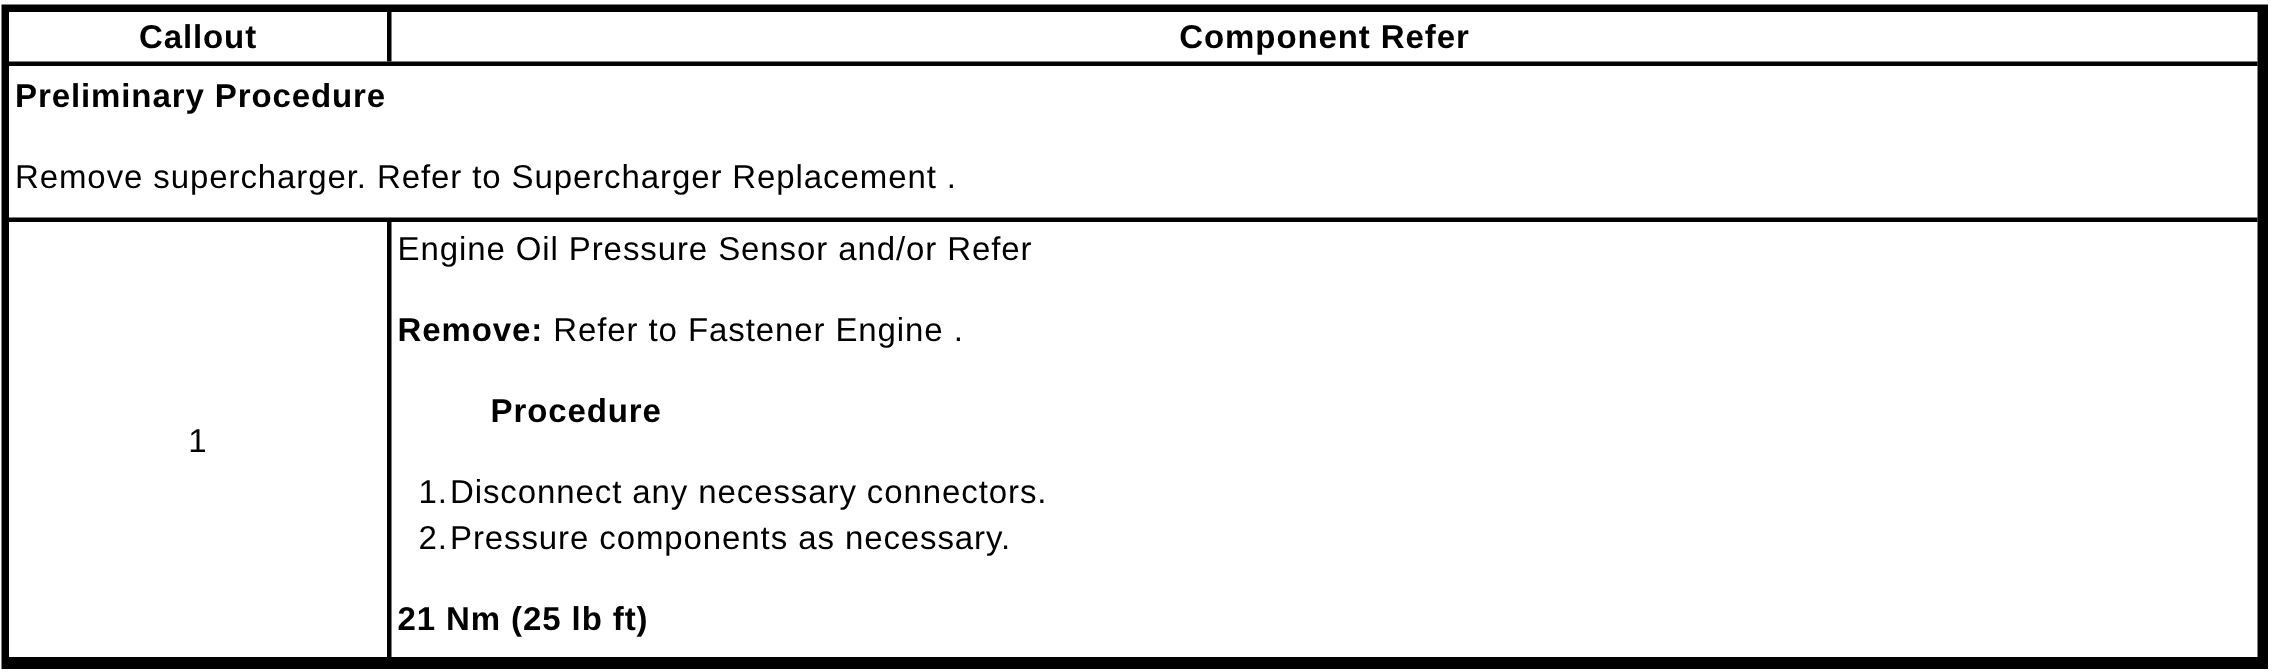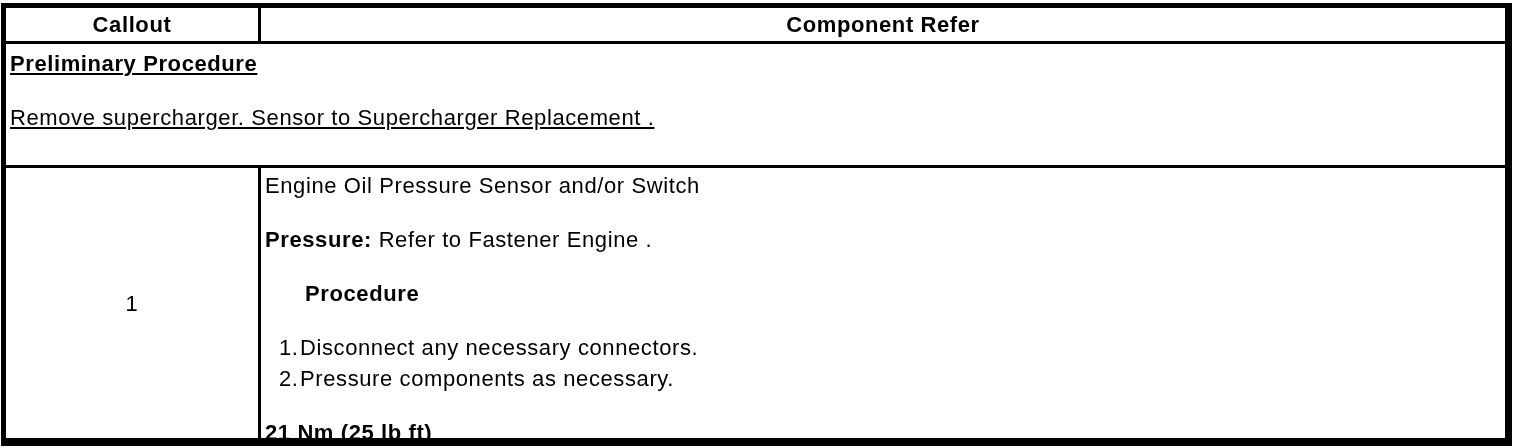--- a/index.html
+++ b/index.html
@@ -44,73 +44,72 @@
     border-right: 3px solid #000000;
   }
   .col-right { flex: 1; }
   .header-cell {
     display: flex;
     align-items: center;
     justify-content: center;
     font-weight: bold;
   }
   .row-preliminary {
-    height: 124px;
+    height: 104px;
     border-bottom: 3px solid #000000;
     flex: none;
     padding: 4px 8px 0 4px;
     overflow: hidden;
-    text-decoration: underline;
   }
   .row-body {
     flex: 1;
     display: flex;
     overflow: hidden;
   }
   .callout-cell {
     display: flex;
     align-items: center;
     justify-content: center;
   }
   .content-cell {
     padding: 2px 8px 0 4px;
     overflow: hidden;
   }
   p { margin: 0; }
   .bold { font-weight: bold; }
   .mt { margin-top: 23px; }
-  .procedure-heading { margin-left: 40px; }
+  .procedure-heading { margin-left: 62px; }
   .step { display: flex; }
   .step-num {
     margin-left: 14px;
     width: 21px;
     flex: none;
   }
 </style>
 </head>
 <body>
 
 <div class="page">
   <div class="doc-table">
 
     <div class="row row-header">
       <div class="cell col-left header-cell">Callout</div>
       <div class="cell col-right header-cell">Component Refer</div>
     </div>
 
     <div class="row row-preliminary">
       <p class="bold">Preliminary Procedure</p>
-      <p class="mt">Remove supercharger. Sensor to Supercharger Replacement .</p>
+      <p class="mt">Remove supercharger. Refer to Supercharger Replacement .</p>
     </div>
 
     <div class="row row-body">
       <div class="cell col-left callout-cell">1</div>
       <div class="cell col-right content-cell">
-        <p>Engine Oil Pressure Sensor and/or Switch</p>
-        <p class="mt"><span class="bold">Pressure:</span> <span>Refer to Fastener Engine .</span></p>
+        <p>Engine Oil Pressure Sensor and/or Refer</p>
+        <p class="mt"><span class="bold">Remove:</span> <span>Refer to Fastener Engine .</span></p>
         <p class="bold mt procedure-heading">Procedure</p>
         <div class="step mt">
           <span class="step-num">1.</span>
           <span>Disconnect any necessary connectors.</span>
         </div>
         <div class="step">
           <span class="step-num">2.</span>
           <span>Pressure components as necessary.</span>
         </div>
         <p class="bold mt">21 Nm (25 lb ft)</p>

